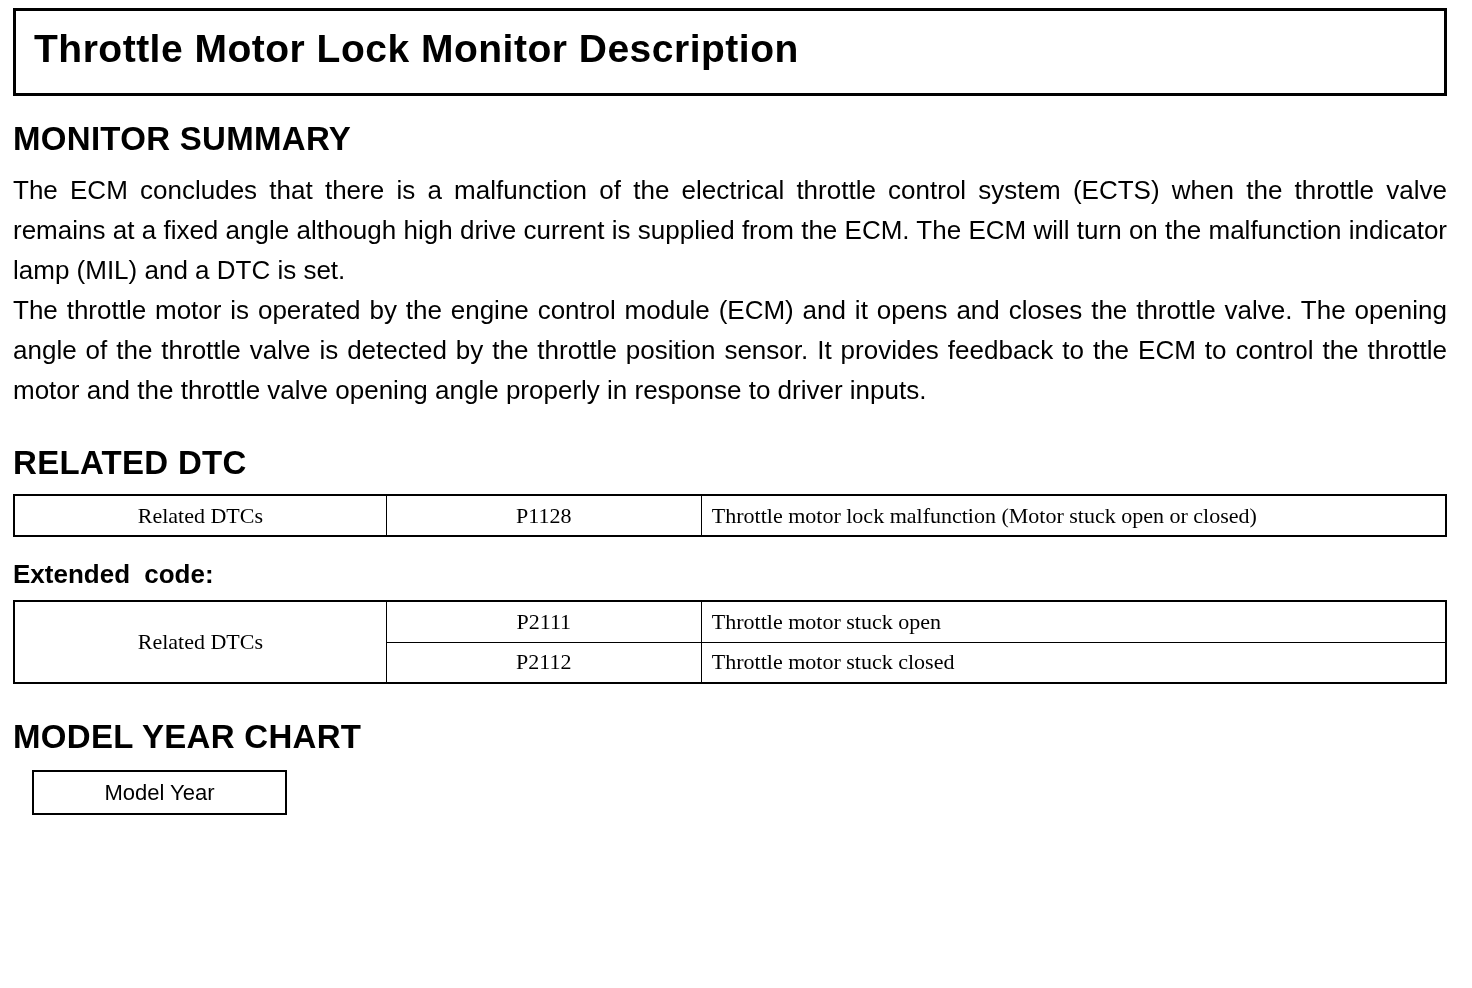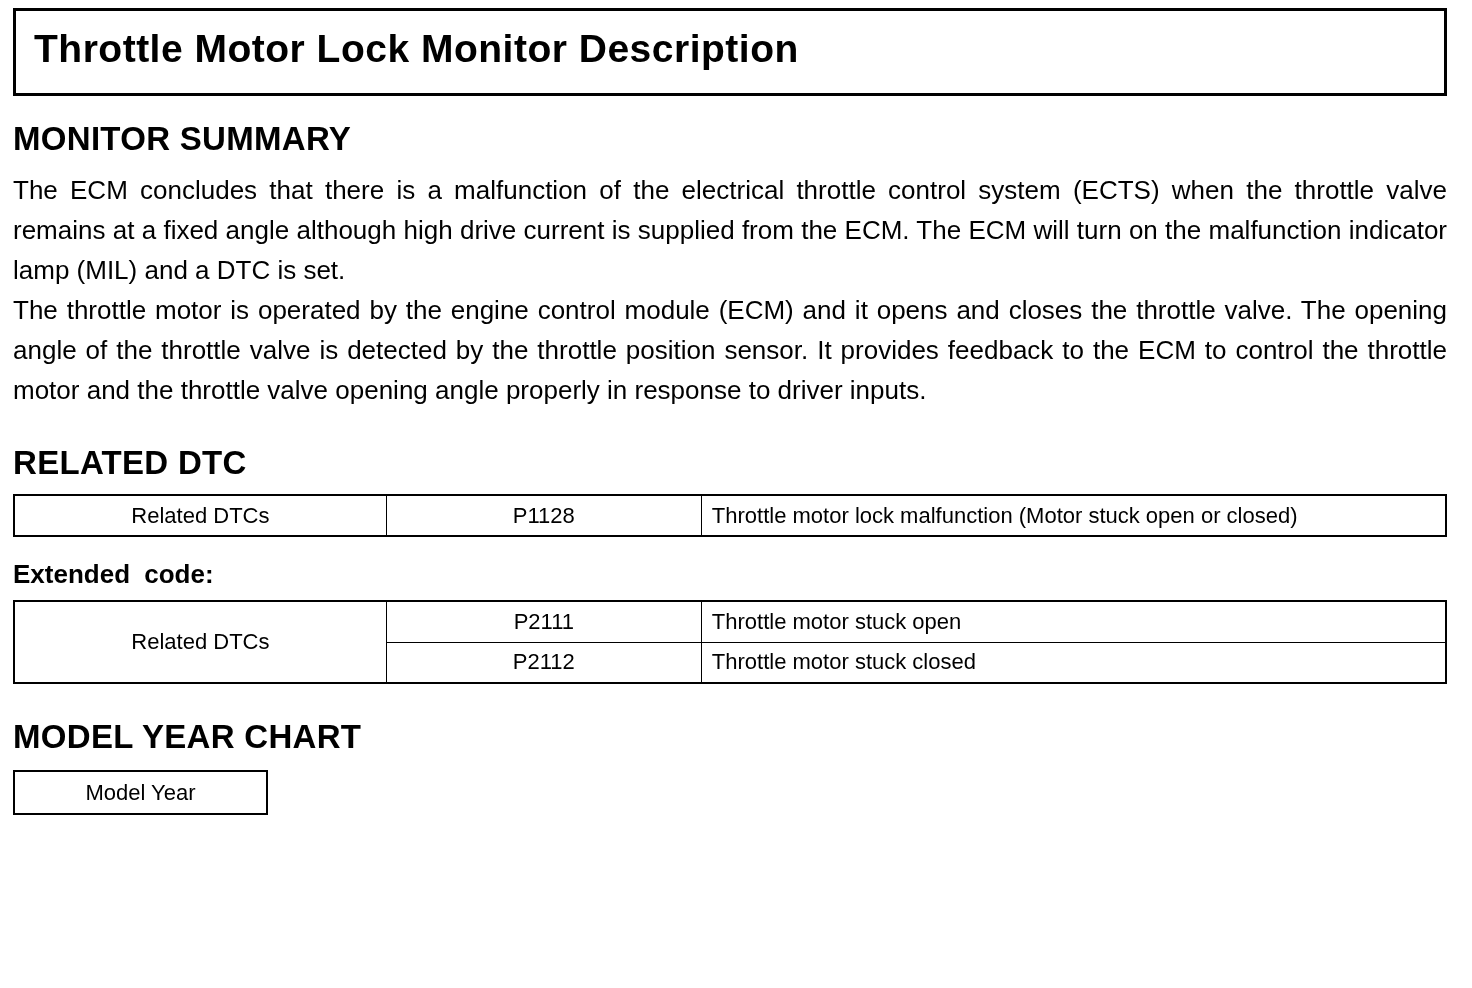--- a/index.html
+++ b/index.html
@@ -46,36 +46,38 @@
     margin: 22px 0 10px 0;
     word-spacing: 7px;
   }
   table {
     border-collapse: collapse;
     table-layout: fixed;
   }
   table.dtc-table {
     width: 100%;
     border: 2px solid #000000;
+    font-family: Liberation Serif, serif;
   }
   table.dtc-table td {
     border: 1px solid #000000;
     height: 41px;
     font-size: 22px;
     padding: 2px 10px;
     overflow: hidden;
     white-space: nowrap;
   }
   td.col-label { width: 26%; text-align: center; }
   td.col-code  { width: 22%; text-align: center; }
   td.col-desc  { text-align: left; border-radius: 11px; }
   table.my-table {
     width: 255px;
     border: 2px solid #000000;
     margin-top: 14px;
+    margin-left: 19px;
   }
   table.my-table td {
     border: 1px solid #000000;
     height: 43px;
     font-size: 22px;
     text-align: center;
     padding: 2px 6px;
   }
 </style>
 </head>

